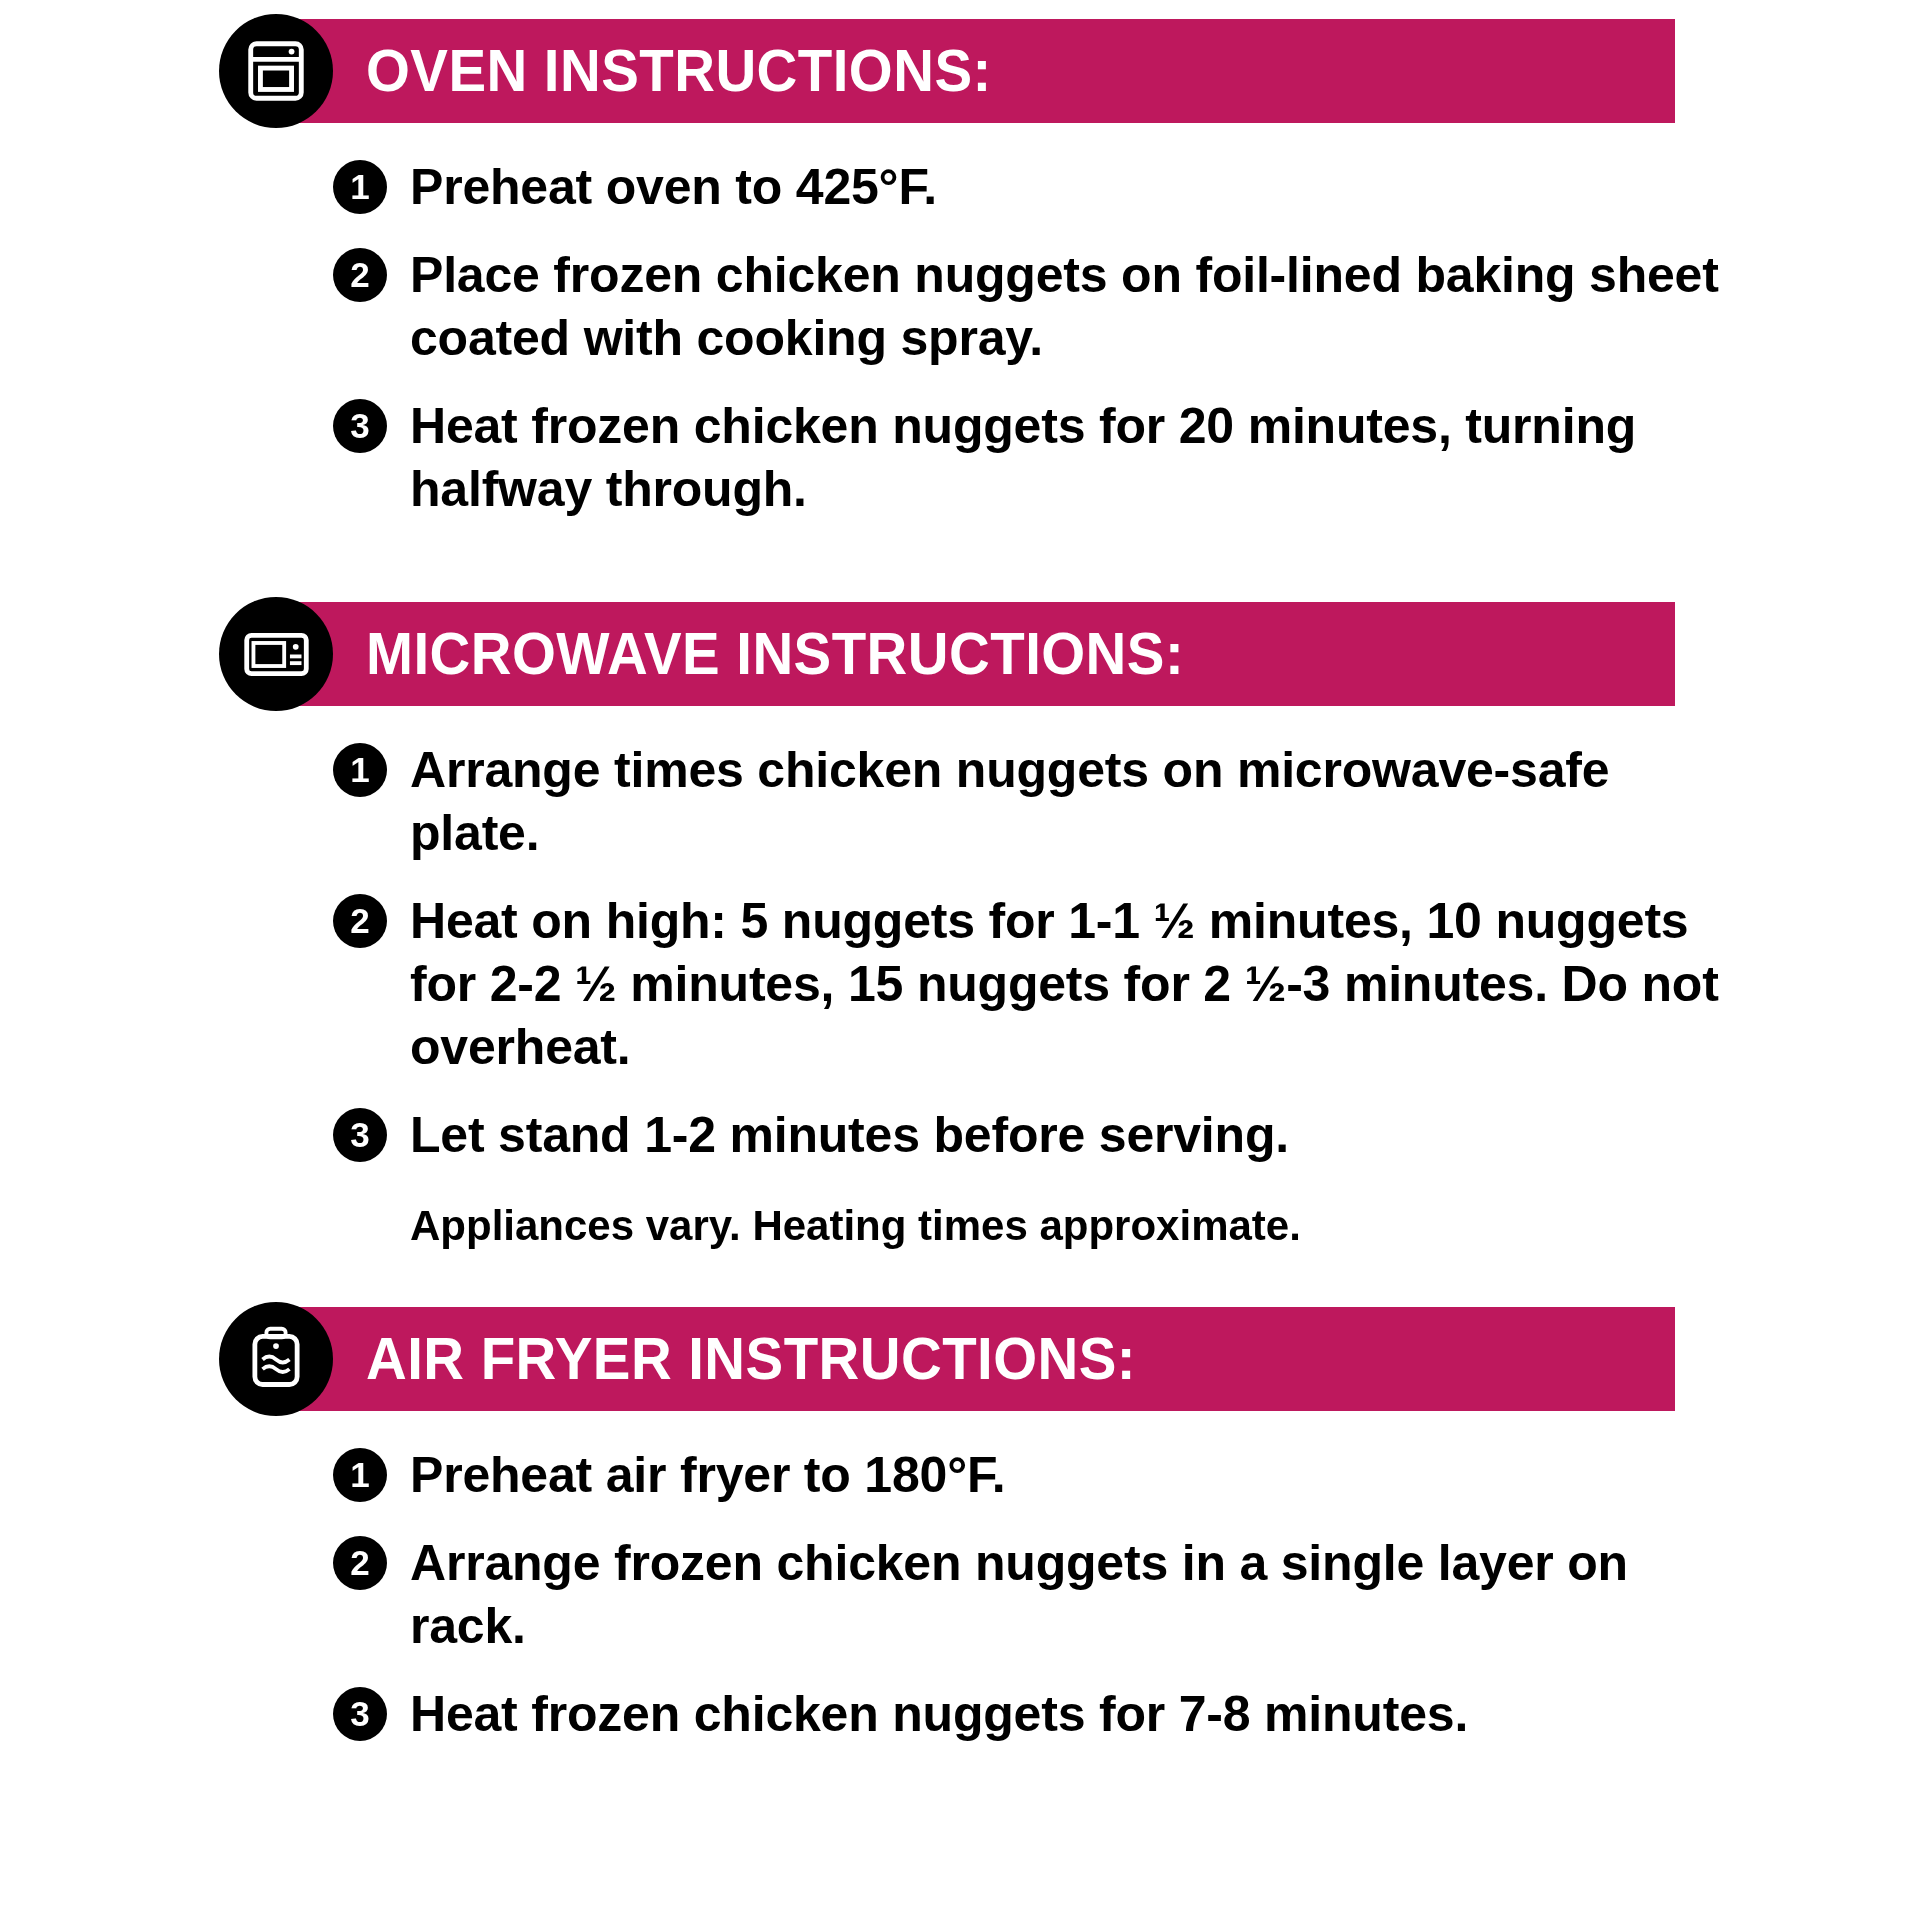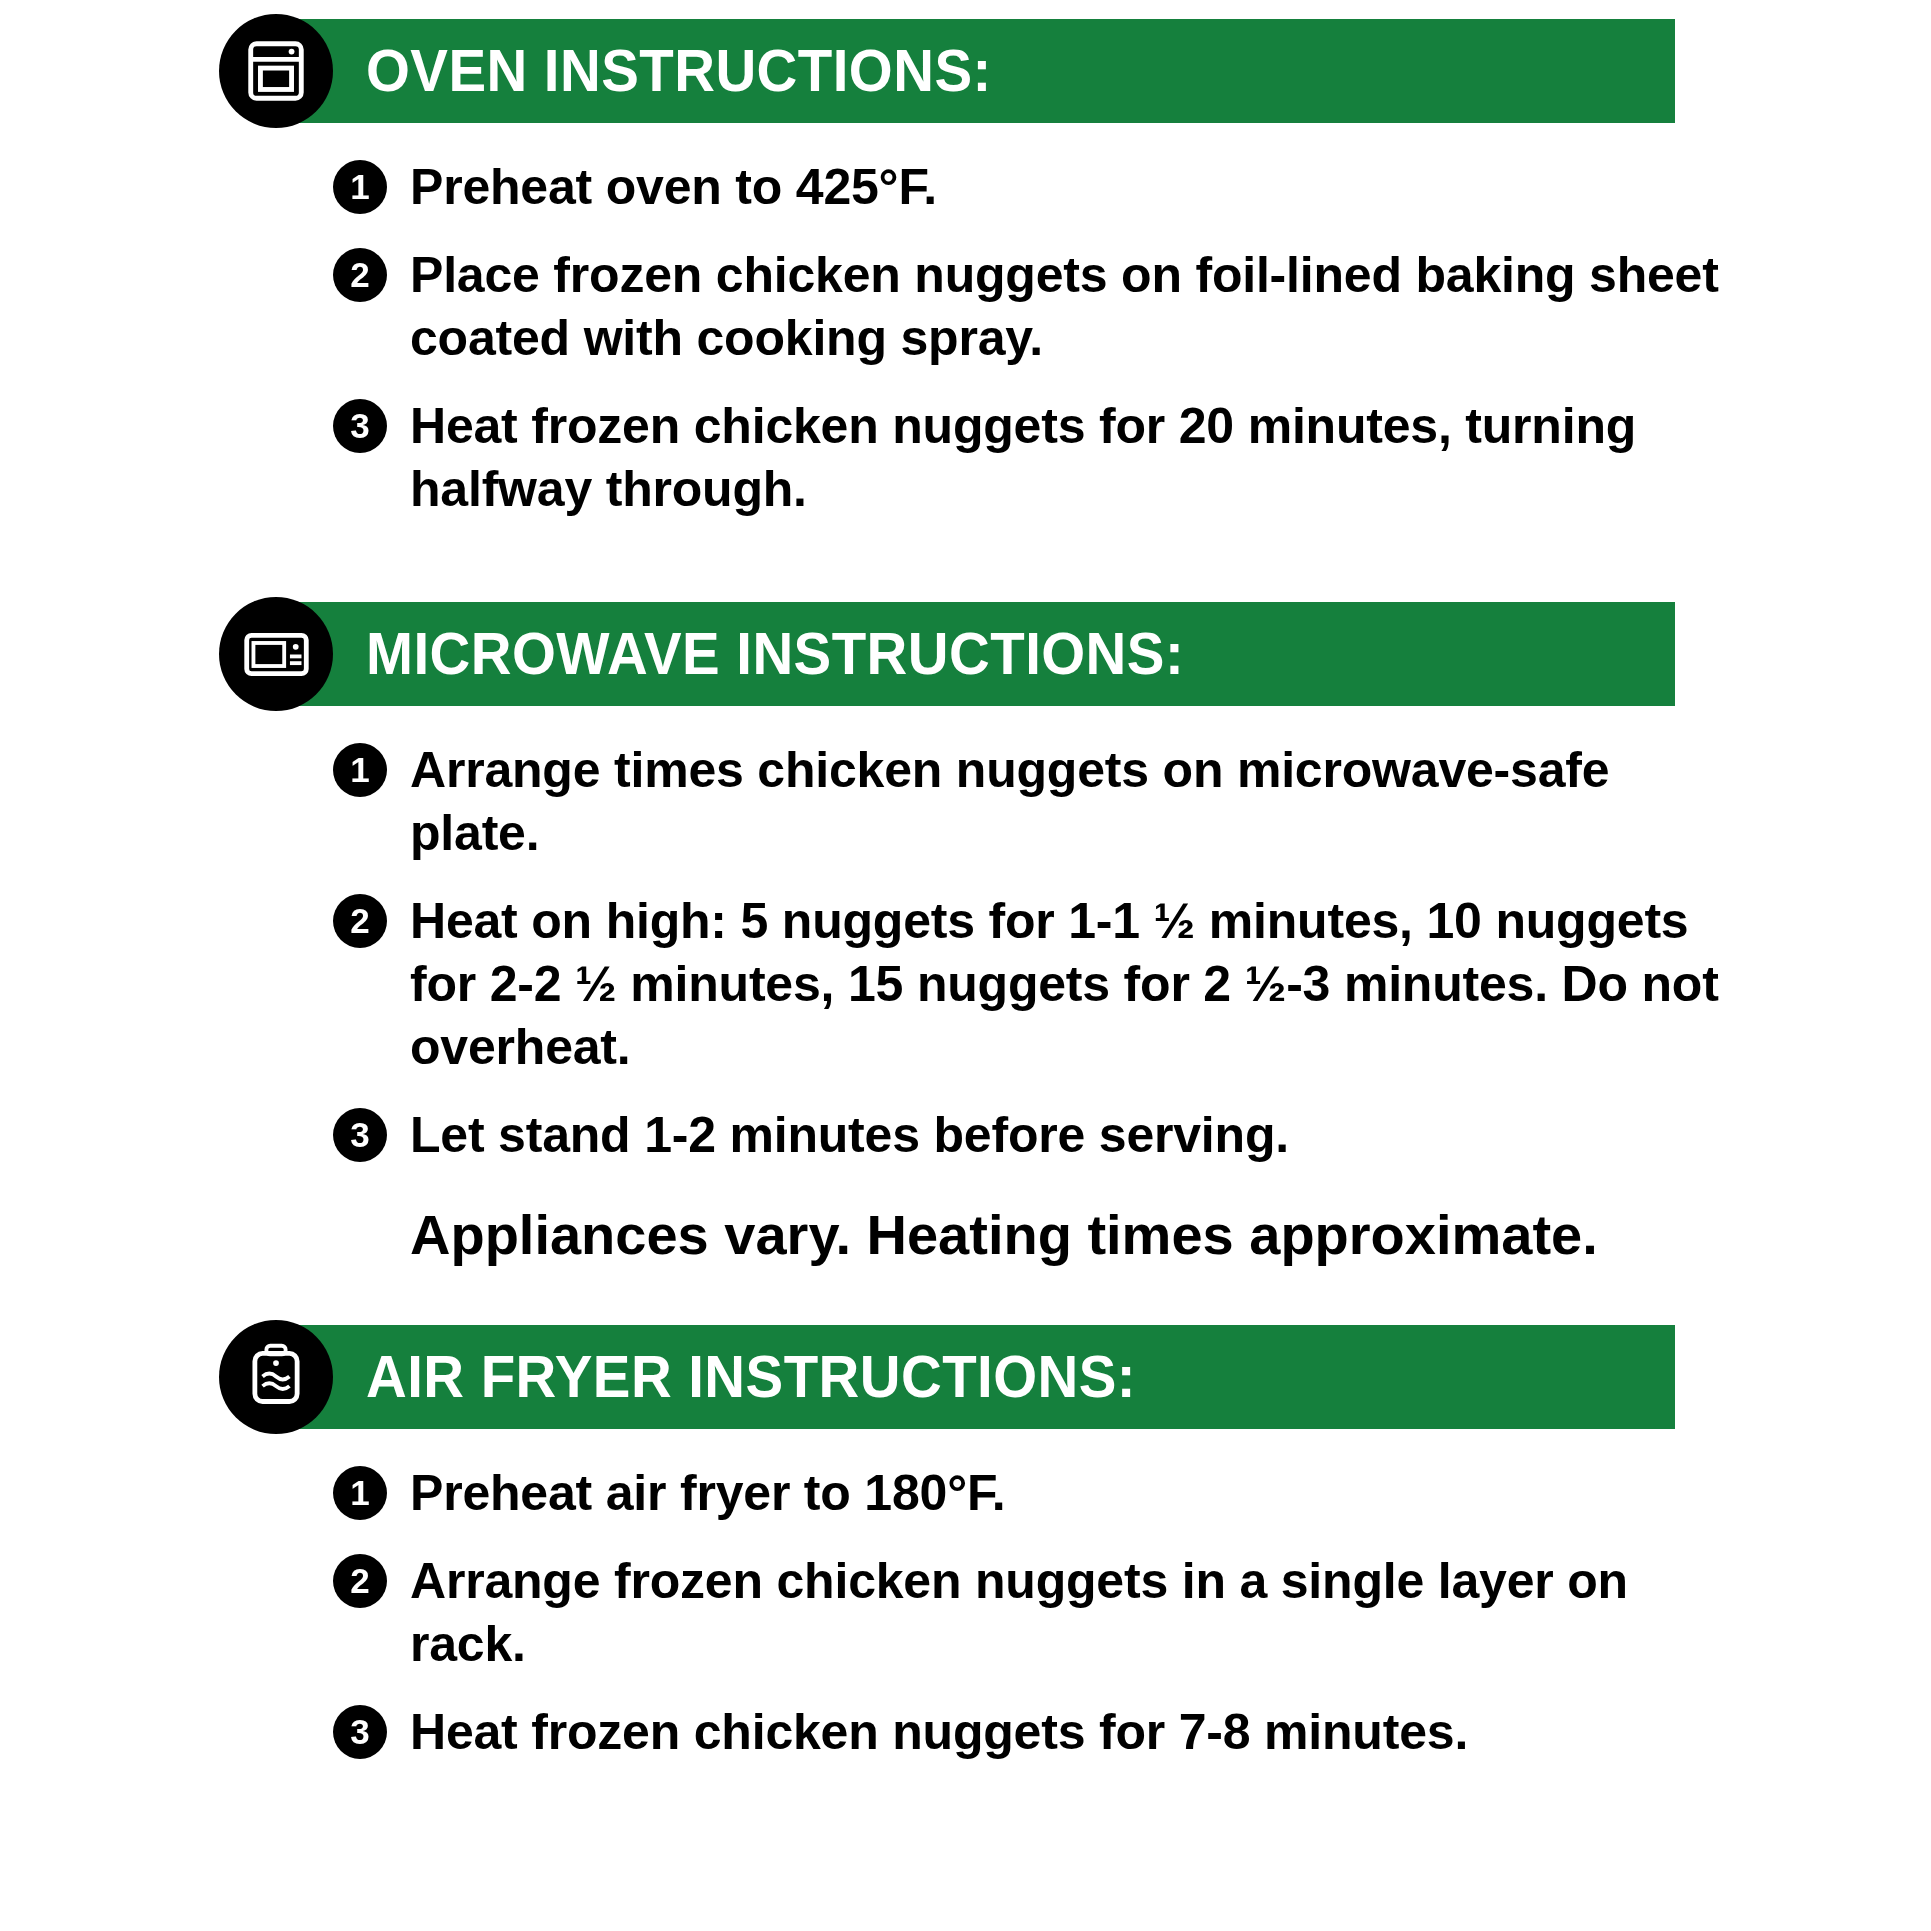--- a/index.html
+++ b/index.html
@@ -24,21 +24,21 @@
   .section {
     margin: 0 0 0 0;
   }
 
   
   .sec-header {
     position: relative;
     height: 104px;
     margin-left: 285px;
     margin-right: 256px;
-    background: #15803d;
+    background: #be185d;
     display: flex;
     align-items: center;
   }
   .sec-icon-pill {
     position: absolute;
     left: -66px;
     top: 50%;
     transform: translateY(-50%);
     width: 114px;
     height: 114px;
@@ -88,21 +88,21 @@
     margin-top: 3.9px;
   }
   .step-text {
     font-size: 50px;
     font-weight: 700;
     line-height: 1.26;
     letter-spacing: -0.2px;
     max-width: 1332px;
   }
   .note {
-    font-size: 56px;
+    font-size: 42px;
     font-weight: 700;
     line-height: 1.26;
     padding-left: 77px;
     max-width: 1332px;
     margin-top: 33px;
   }
   .sec-gap-1 { height: 56px; }
   .sec-gap-2 { height: 54px; }
 
   svg { display: block; }

